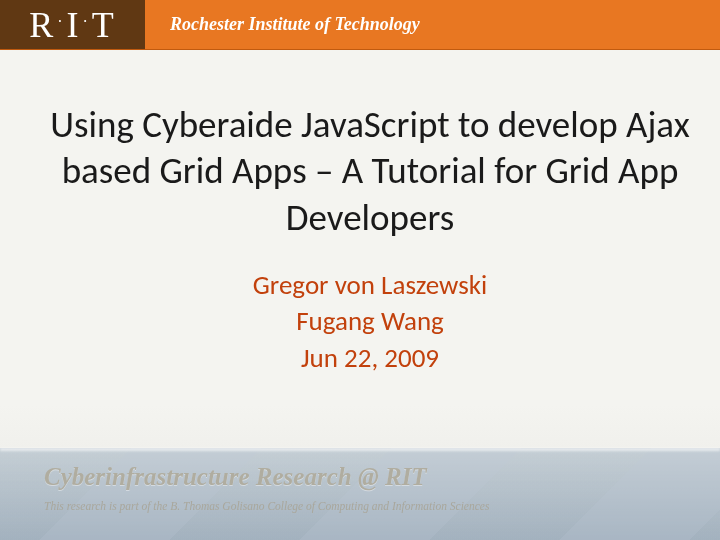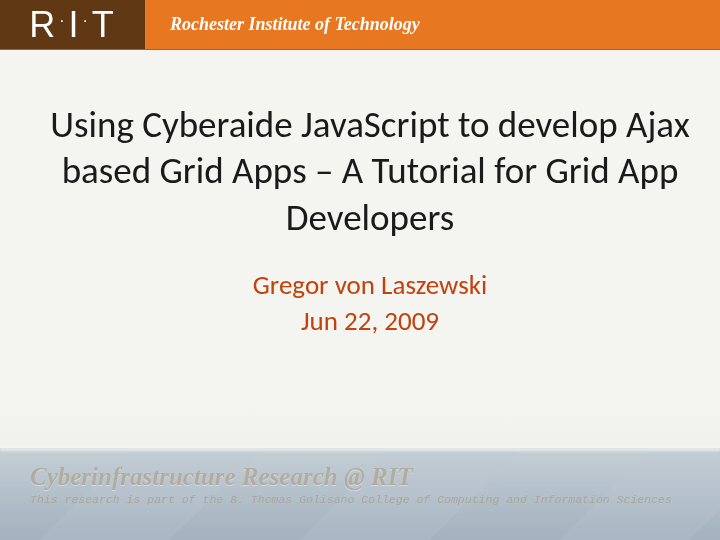--- a/index.html
+++ b/index.html
@@ -20,21 +20,21 @@
   .logo-box {
     width: 145px;
     height: 100%;
     background: #603813;
     display: flex;
     align-items: center;
     justify-content: center;
     margin-right: 25px;
   }
   .logo-text {
-    font-family: Liberation Sans, sans-serif;
+    font-family: Liberation Serif, serif;
     font-size: 36px;
     color: #fff;
     letter-spacing: 2px;
     font-weight: 400;
   }
   .logo-text .dot { font-size: 16px; vertical-align: middle; padding: 0 2px; position: relative; top: -6px; }
   .inst-name {
     font-family: Georgia, "Times New Roman", serif;
     font-size: 18px;
     color: #fff;
@@ -56,21 +56,21 @@
   .authors {
     margin-top: 26px;
     font-size: 27px;
     color: #c2410c;
     line-height: 1.35;
   }
   .footer {
     position: absolute;
     left: 0; right: 0; bottom: 0;
     height: 92px;
-    padding: 14px 30px 0 30px;
+    padding: 14px 30px 0 44px;
     background:
       linear-gradient(135deg,
         rgba(140,160,175,0.25) 0%,
         rgba(140,160,175,0.25) 25%,
         rgba(165,180,195,0.40) 25%,
         rgba(165,180,195,0.40) 50%,
         rgba(140,160,175,0.25) 50%,
         rgba(140,160,175,0.25) 75%,
         rgba(165,180,195,0.40) 75%,
         rgba(165,180,195,0.40) 100%),
@@ -90,43 +90,44 @@
   }
   .footer-title {
     font-family: Georgia, "Times New Roman", serif;
     font-style: italic;
     font-weight: 700;
     font-size: 25px;
     color: #b0ada0;
     text-shadow: 0 1px 0 rgba(255,255,255,0.4);
   }
   .footer-sub {
-    font-family: Liberation Mono, monospace;
+    font-family: Liberation Serif, serif;
     font-style: italic;
     font-size: 11.5px;
     color: #a9a79c;
-    margin-top: 2px;
+    margin-top: 9px;
   }
 </style>
 </head>
 <body>
 
 <div class="header">
   <div class="logo-box">
     <span class="logo-text">
       <span>R</span><span class="dot">·</span><span>I</span><span class="dot">·</span><span>T</span>
     </span>
   </div>
   <div class="inst-name">Rochester Institute of Technology</div>
 </div>
 
 <div class="main">
   <div class="title">Using Cyberaide JavaScript to develop Ajax based Grid Apps – A Tutorial for Grid App Developers</div>
   <div class="authors">
     <div>Gregor von Laszewski</div>
+    <div>Fugang Wang</div>
     <div>Jun 22, 2009</div>
   </div>
 </div>
 
 <div class="footer">
   <div class="footer-title">Cyberinfrastructure Research @ RIT</div>
   <div class="footer-sub">This research is part of the B. Thomas Golisano College of Computing and Information Sciences</div>
 </div>
 
 </body></html>

